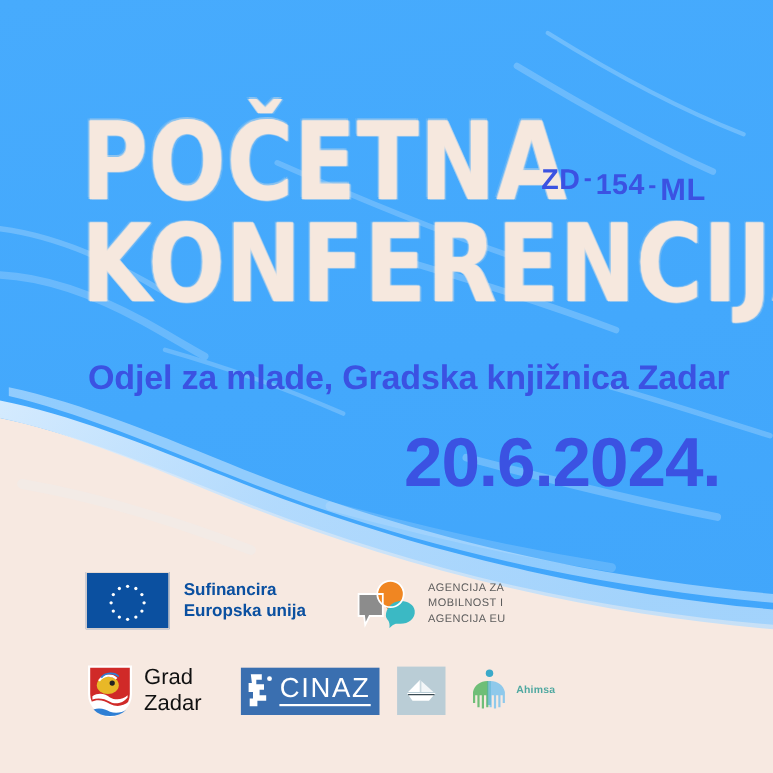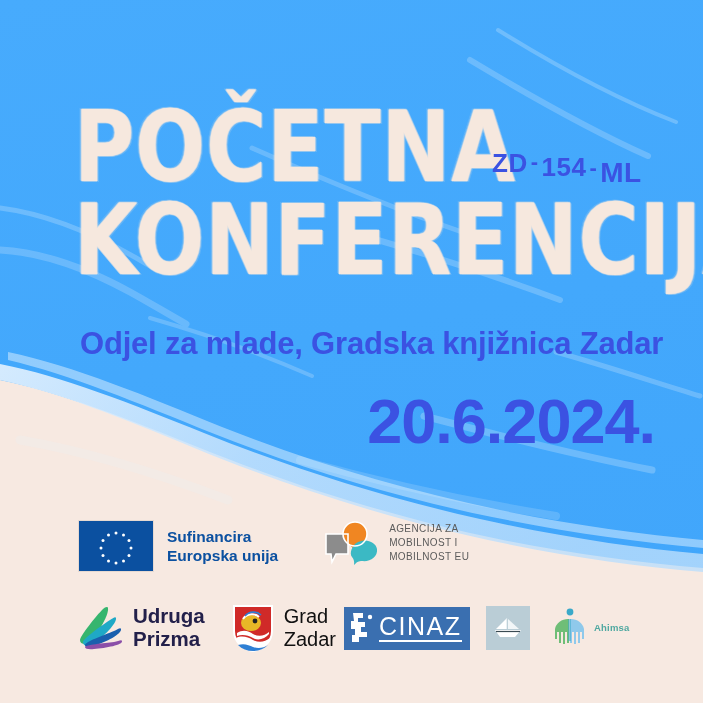--- a/index.html
+++ b/index.html
@@ -101,21 +101,21 @@
     letter-spacing: -1px;
     white-space: nowrap;
   }
 
   
   .funding-row {
     position: absolute;
     left: 78px;
     top: 520px;
     display: flex;
-    align-items: flex-start;
+    align-items: flex-end;
     gap: 46px;
   }
   .eu-block {
     display: flex;
     align-items: center;
     gap: 13px;
   }
   .eu-flag {
     width: 74px;
     height: 50px;
@@ -166,21 +166,21 @@
     white-space: nowrap;
   }
   .p-zadar { gap: 9px; margin-right: 8px; }
   .zadar-text {
     color: #111111;
     font-size: 20px;
     font-weight: normal;
     line-height: 1.14;
     white-space: nowrap;
   }
-  .p-cinaz { margin-right: 16px; }
+  .p-cinaz { margin-right: 16px; margin-left: 28px; }
   .cinaz-box {
     width: 126px;
     height: 43px;
     background: #3A6FB0;
     display: flex;
     align-items: center;
     gap: 4px;
     padding: 0 5px;
     box-sizing: border-box;
   }
@@ -306,39 +306,27 @@
         <path d="M24,22 L30,30 L32,22 Z" fill="#F08622"></path>
 
         <path d="M34,22 C42,18 52,22 53,29 C54,37 46,42 38,41 C34,40.5 32,43 30,45 C30.5,42 30,39 28,37 C25,33.5 28,25 34,22 Z" fill="#3BB9C4"></path>
 
         <path d="M2,14 L24,14 L24,34 L12,34 L8,42 L7,34 L2,34 Z" fill="none" stroke="#FFFFFF" stroke-width="1.6"></path>
         <circle cx="31" cy="14" r="12" fill="none" stroke="#FFFFFF" stroke-width="1.6"></circle>
       </svg>
       <div class="amp-text">
         <div>AGENCIJA ZA</div>
         <div>MOBILNOST I</div>
-        <div>MOBILNOST EU</div>
+        <div>AGENCIJA EU</div>
       </div>
     </div>
   </div>
 
   <div class="partners-row">
 
-    <div class="partner p-prizma">
-      <svg width="46" height="48" viewBox="0 0 46 48">
-        <path d="M30,4 C31,10 22,28 10,38 C6,41 2,40 2,36 C2,32 18,12 25,5 C27,3 29.6,2 30,4 Z" fill="#36B56E"></path>
-        <path d="M38,14 C39,19 26,33 14,40 C9,43 5,42 5,38 C5,35 24,21 32,16 C35,14 37.6,12 38,14 Z" fill="#1FA9C6"></path>
-        <path d="M43,25 C44,30 28,38 16,42 C11,44 7,44 7,41 C7,38 26,31 36,27 C39,26 42.6,23 43,25 Z" fill="#1A5FAD"></path>
-        <path d="M44,37 C45,41 28,44 16,45 C11,45.5 7,45 7,43 C7,41 26,39 36,38 C40,37.6 43.6,35 44,37 Z" fill="#8B4FA8"></path>
-      </svg>
-      <div class="prizma-text">
-        <div>Udruga</div>
-        <div>Prizma</div>
-      </div>
-    </div>
 
     <div class="partner p-zadar">
       <svg width="44" height="50" viewBox="0 0 44 50">
         <path d="M3,3 L41,3 L41,28 C41,40 30,47 22,48 C14,47 3,40 3,28 Z" fill="#D02A28" stroke="#FFFFFF" stroke-width="2"></path>
         <path d="M6,30 C12,26 18,28 22,31 C27,34 34,33 38,29 L38,31 C34,36 27,38 22,35 C17,32 11,31 6,33 Z" fill="#FFFFFF"></path>
         <path d="M5,35 C11,32 17,34 22,37 C28,40 34,39 39,35 C37,43 29,47 22,48 C15,47 7,43 5,35 Z" fill="#FFFFFF"></path>
         <path d="M7,42 C13,40 18,42 22,44 C27,46 33,45 37,42 C33,46 28,48 22,48 C16,48 11,46 7,42 Z" fill="#2E7FD4"></path>
         <ellipse cx="20" cy="20" rx="10" ry="8" fill="#E8B827"></ellipse>
         <path d="M12,16 C16,10 24,10 28,14" stroke="#FFFFFF" stroke-width="2" fill="none"></path>
         <path d="M14,13 C18,8 26,8 30,12" stroke="#2E7FD4" stroke-width="1.6" fill="none"></path>

